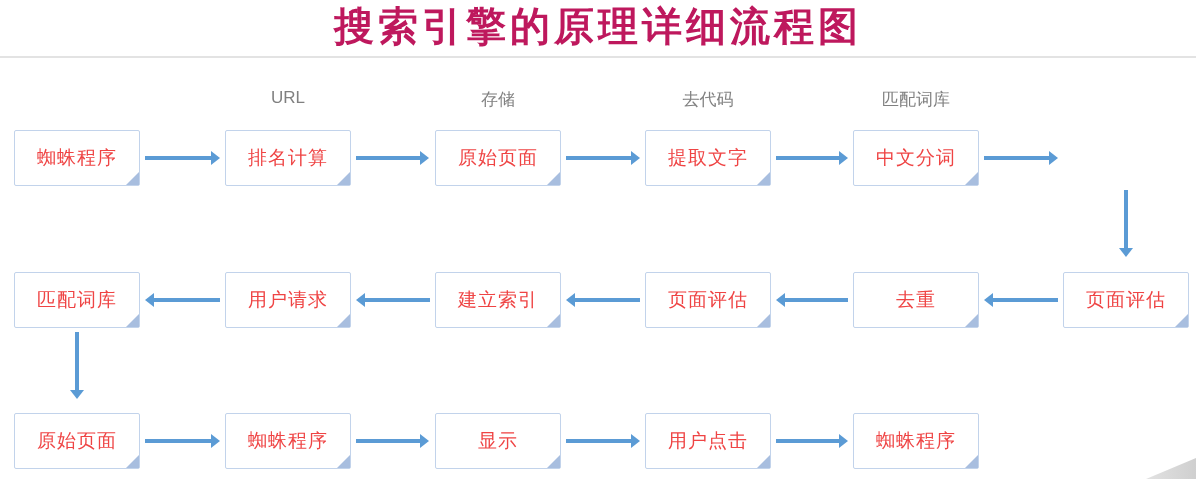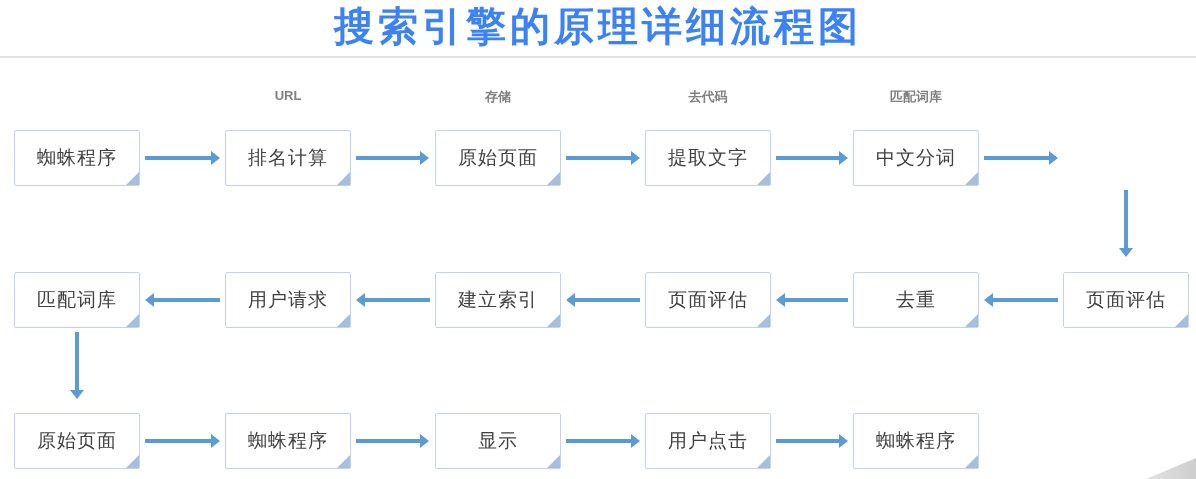--- a/index.html
+++ b/index.html
@@ -10,43 +10,43 @@
     overflow:hidden;
     font-family:"Liberation Sans","DejaVu Sans",sans-serif;
   }
   .title{
     position:absolute;left:0;top:0;width:100%;
     text-align:center;
     font-size:40px;
     font-weight:900;
     letter-spacing:4px;
     line-height:52px;
-    color:#3b82f6;
+    color:#be185d;
     margin:0;
   }
   .divider{
     position:absolute;left:0;top:56px;width:100%;height:2px;
     background:#e3e3e3;
   }
   .annotation{
     position:absolute;width:126px;height:24px;top:88px;
     text-align:center;
-    font-size:13px;color:#808080;font-weight:bold;
+    font-size:17px;color:#808080;
   }
   .node{
     position:absolute;
     width:126px;height:56px;
     background:#ffffff;
     border:1px solid #c2d3eb;
     border-radius:2px;
     box-sizing:border-box;
     display:flex;align-items:center;justify-content:center;
   }
   .node-label{
-    font-size:19px;color:#404040;letter-spacing:1px;
+    font-size:19px;color:#ef4444;letter-spacing:1px;
   }
   .fold{
     position:absolute;right:0;bottom:0;
     width:0;height:0;
     border-left:13px solid transparent;
     border-bottom:13px solid #a8bedf;
   }
   .arrow{position:absolute;background:#5b9bd5;}
   .arrow.h{height:4px;}
   .arrow.v{width:4px;}

